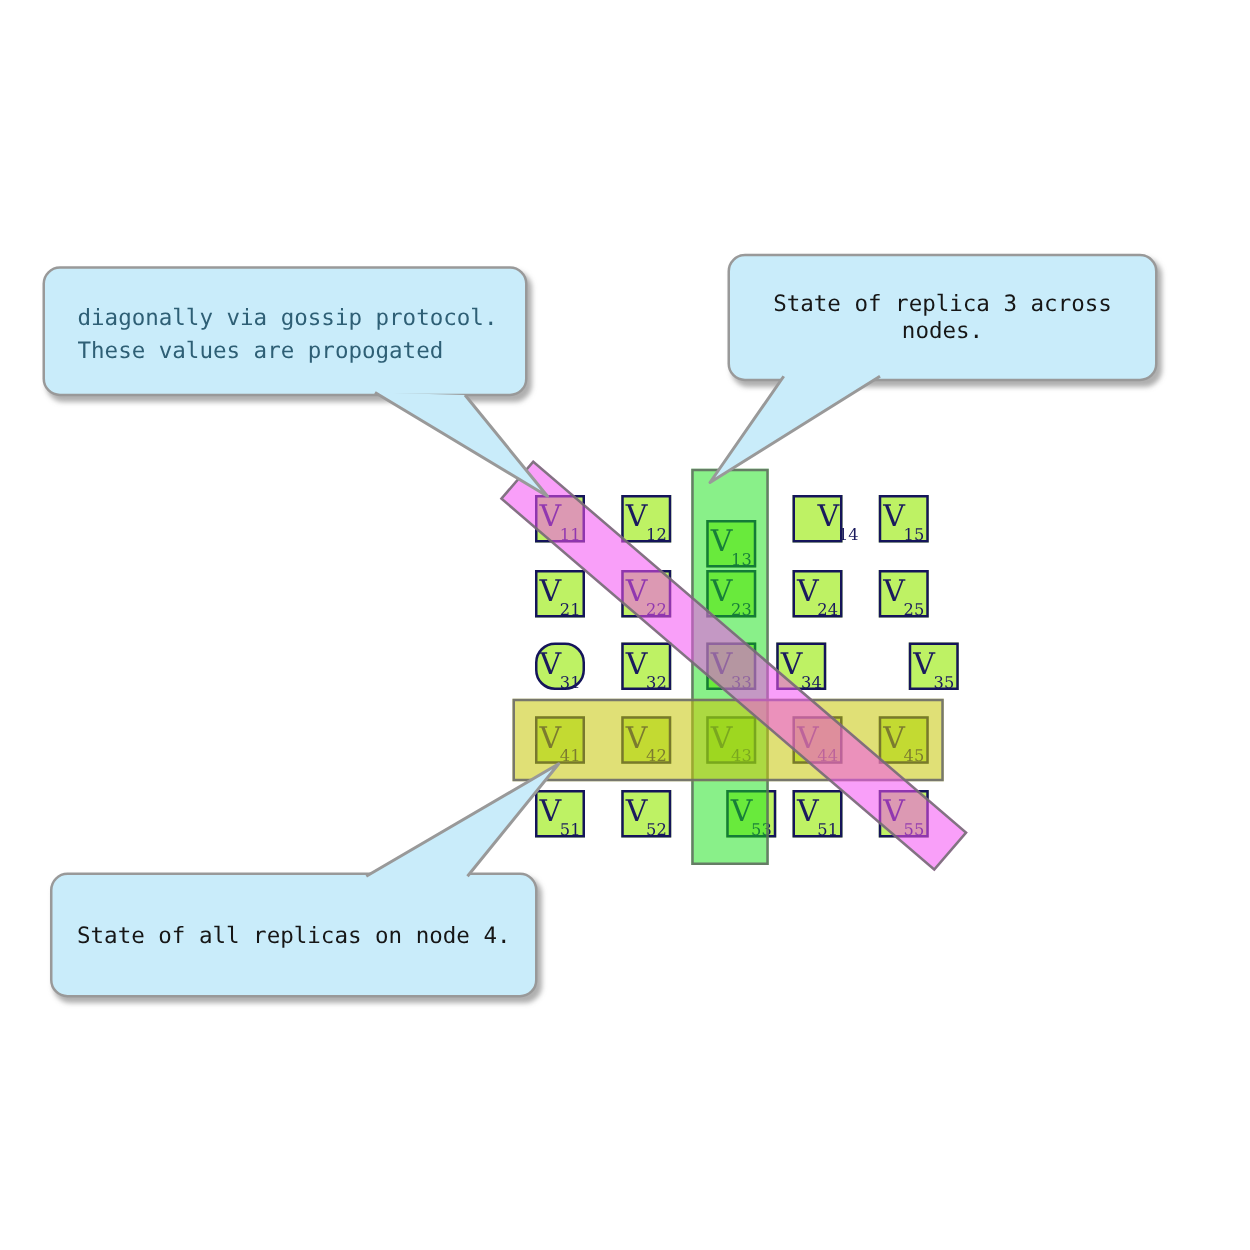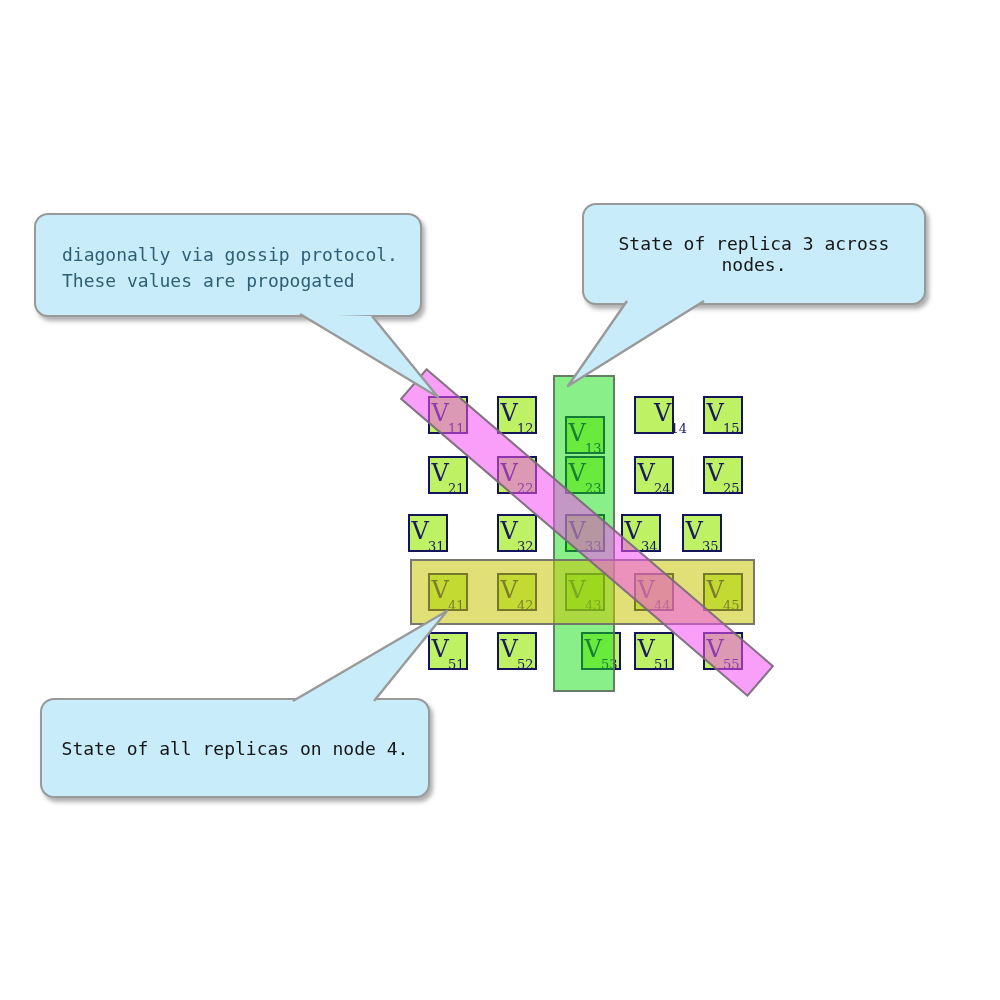--- a/index.html
+++ b/index.html
@@ -84,33 +84,33 @@
       </div>
       <div class="cell" style="left: 565px; top: 456px;">
         <span>V<sub>23</sub></span>
       </div>
       <div class="cell" style="left: 634px; top: 456px;">
         <span>V<sub>24</sub></span>
       </div>
       <div class="cell" style="left: 703px; top: 456px;">
         <span>V<sub>25</sub></span>
       </div>
-      <div class="cell" style="left: 408px; top: 514px;">
+      <div class="cell" style="left: 428px; top: 514px; border-radius: 16px;">
         <span>V<sub>31</sub></span>
       </div>
       <div class="cell" style="left: 497px; top: 514px;">
         <span>V<sub>32</sub></span>
       </div>
       <div class="cell" style="left: 565px; top: 514px;">
         <span>V<sub>33</sub></span>
       </div>
       <div class="cell" style="left: 621px; top: 514px;">
         <span>V<sub>34</sub></span>
       </div>
-      <div class="cell" style="left: 682px; top: 514px;">
+      <div class="cell" style="left: 727px; top: 514px;">
         <span>V<sub>35</sub></span>
       </div>
       <div class="cell" style="left: 428px; top: 573px;">
         <span>V<sub>41</sub></span>
       </div>
       <div class="cell" style="left: 497px; top: 573px;">
         <span>V<sub>42</sub></span>
       </div>
       <div class="cell" style="left: 565px; top: 573px;">
         <span>V<sub>43</sub></span>

